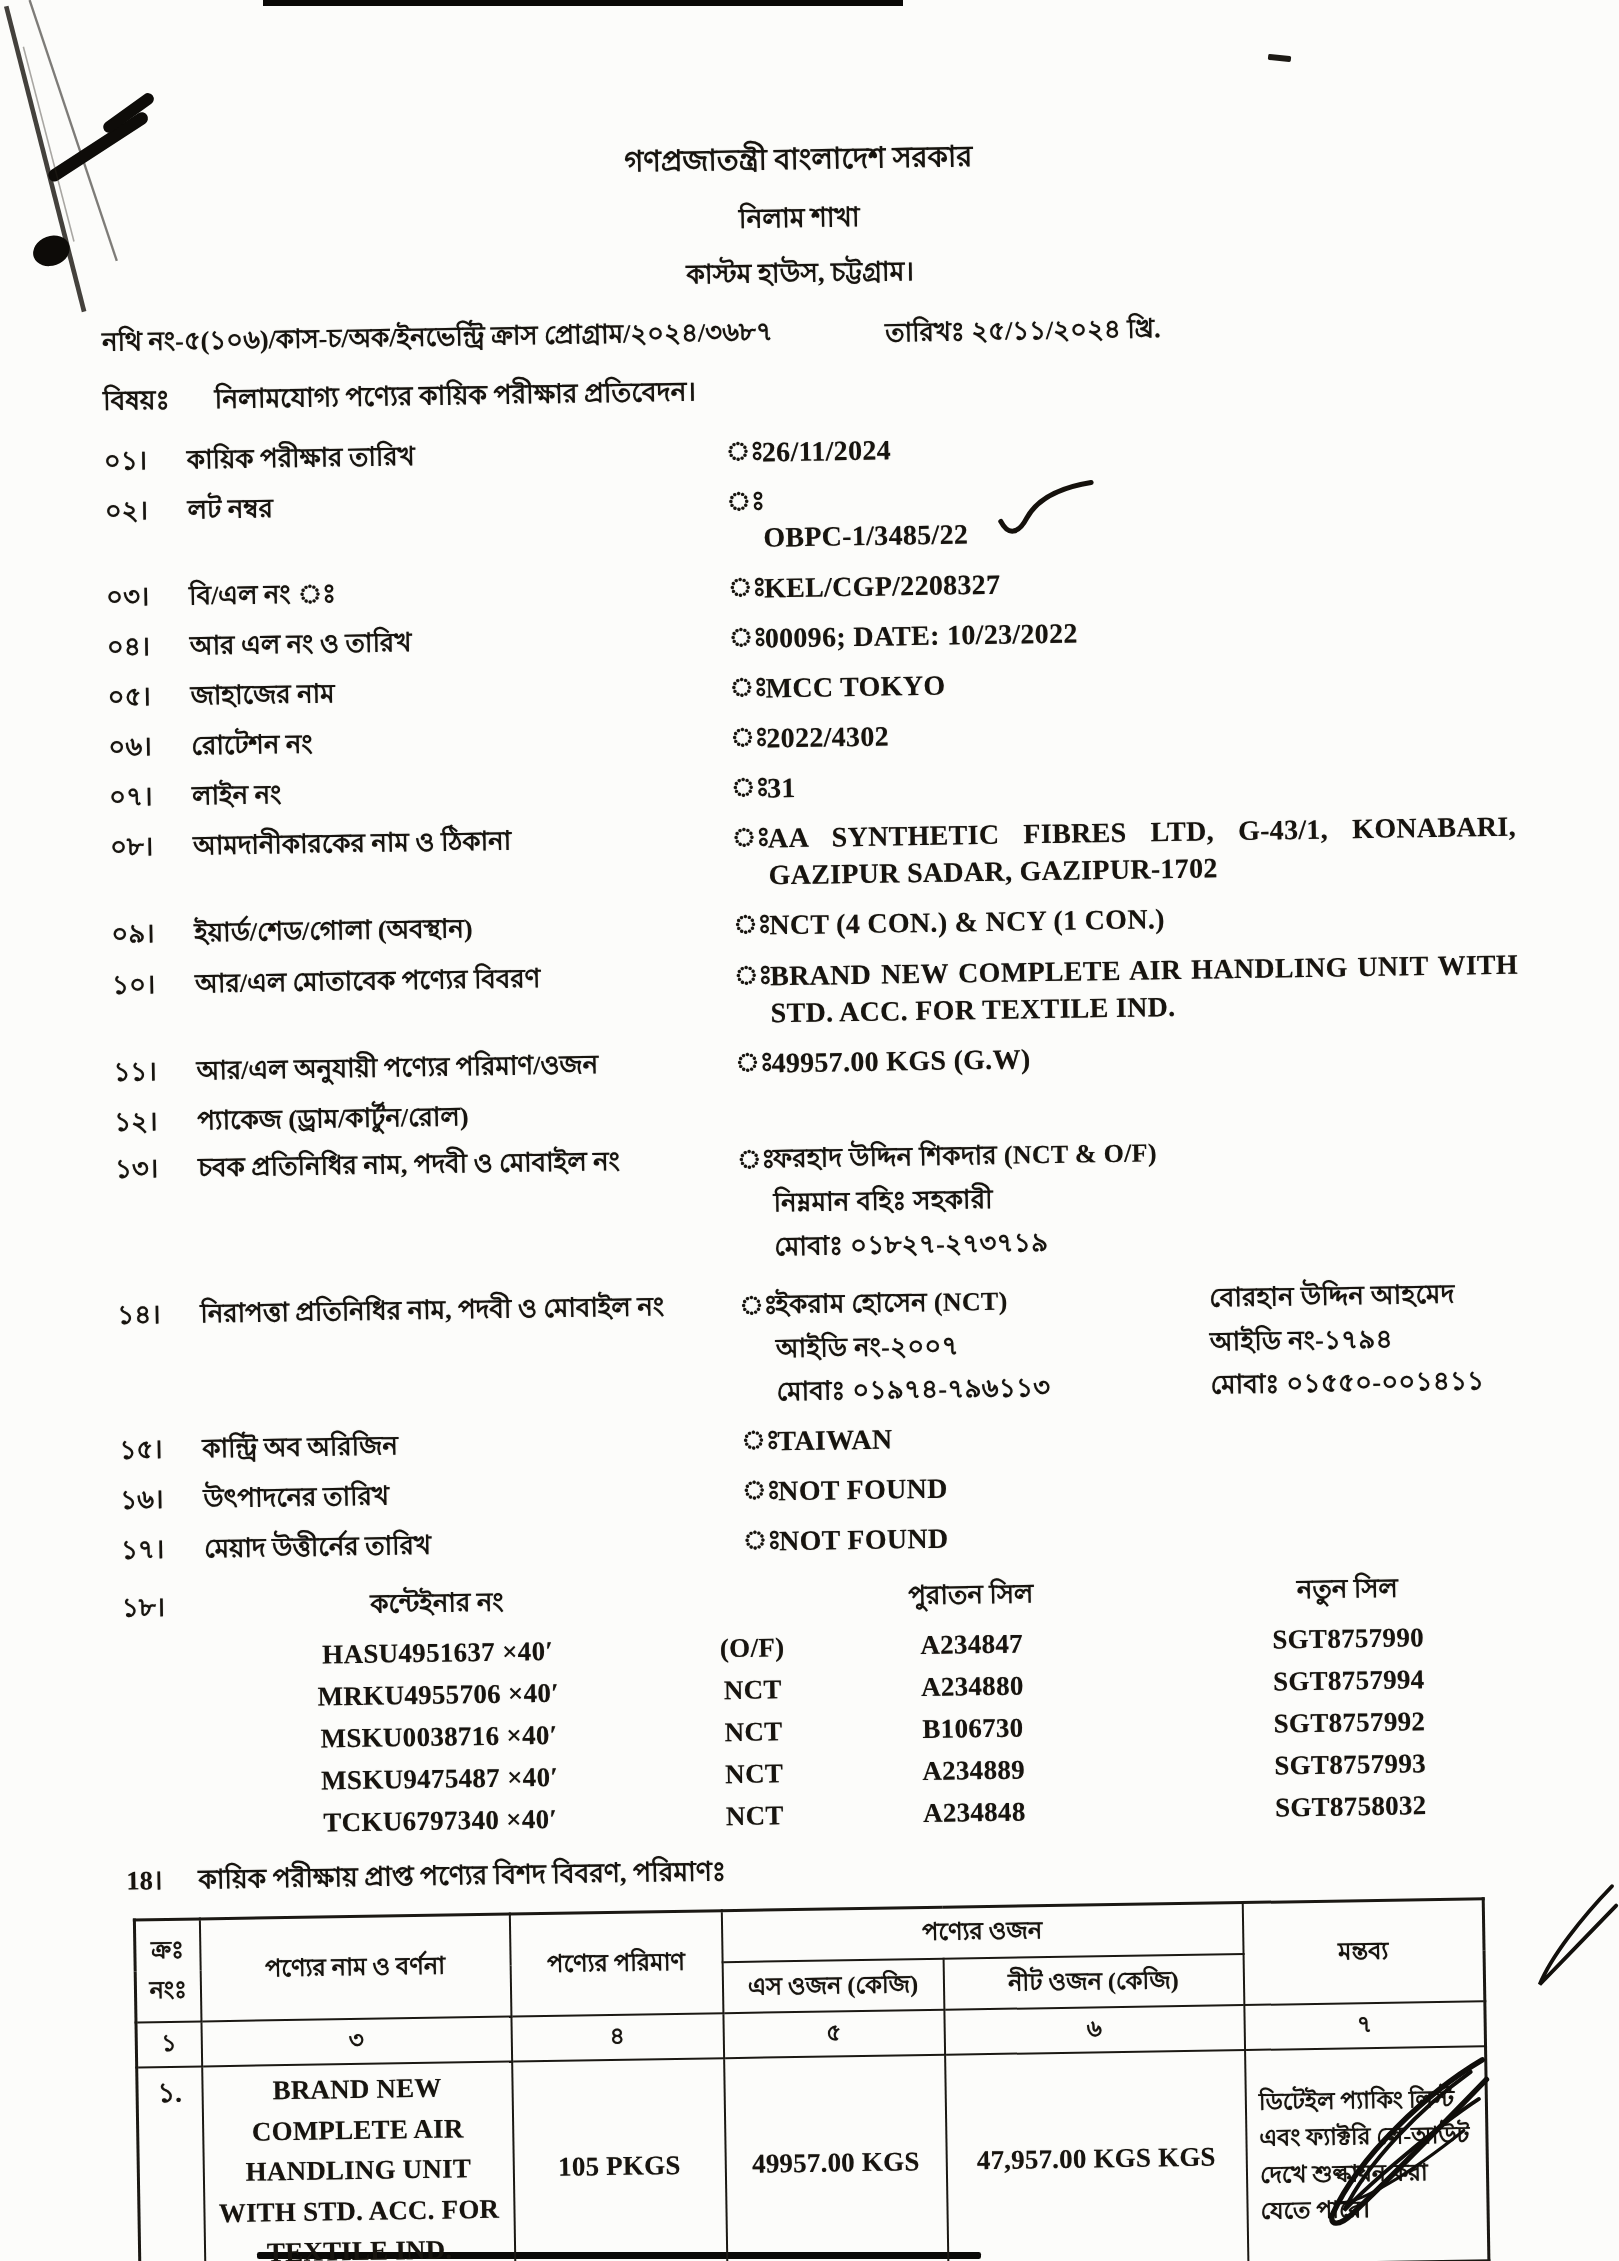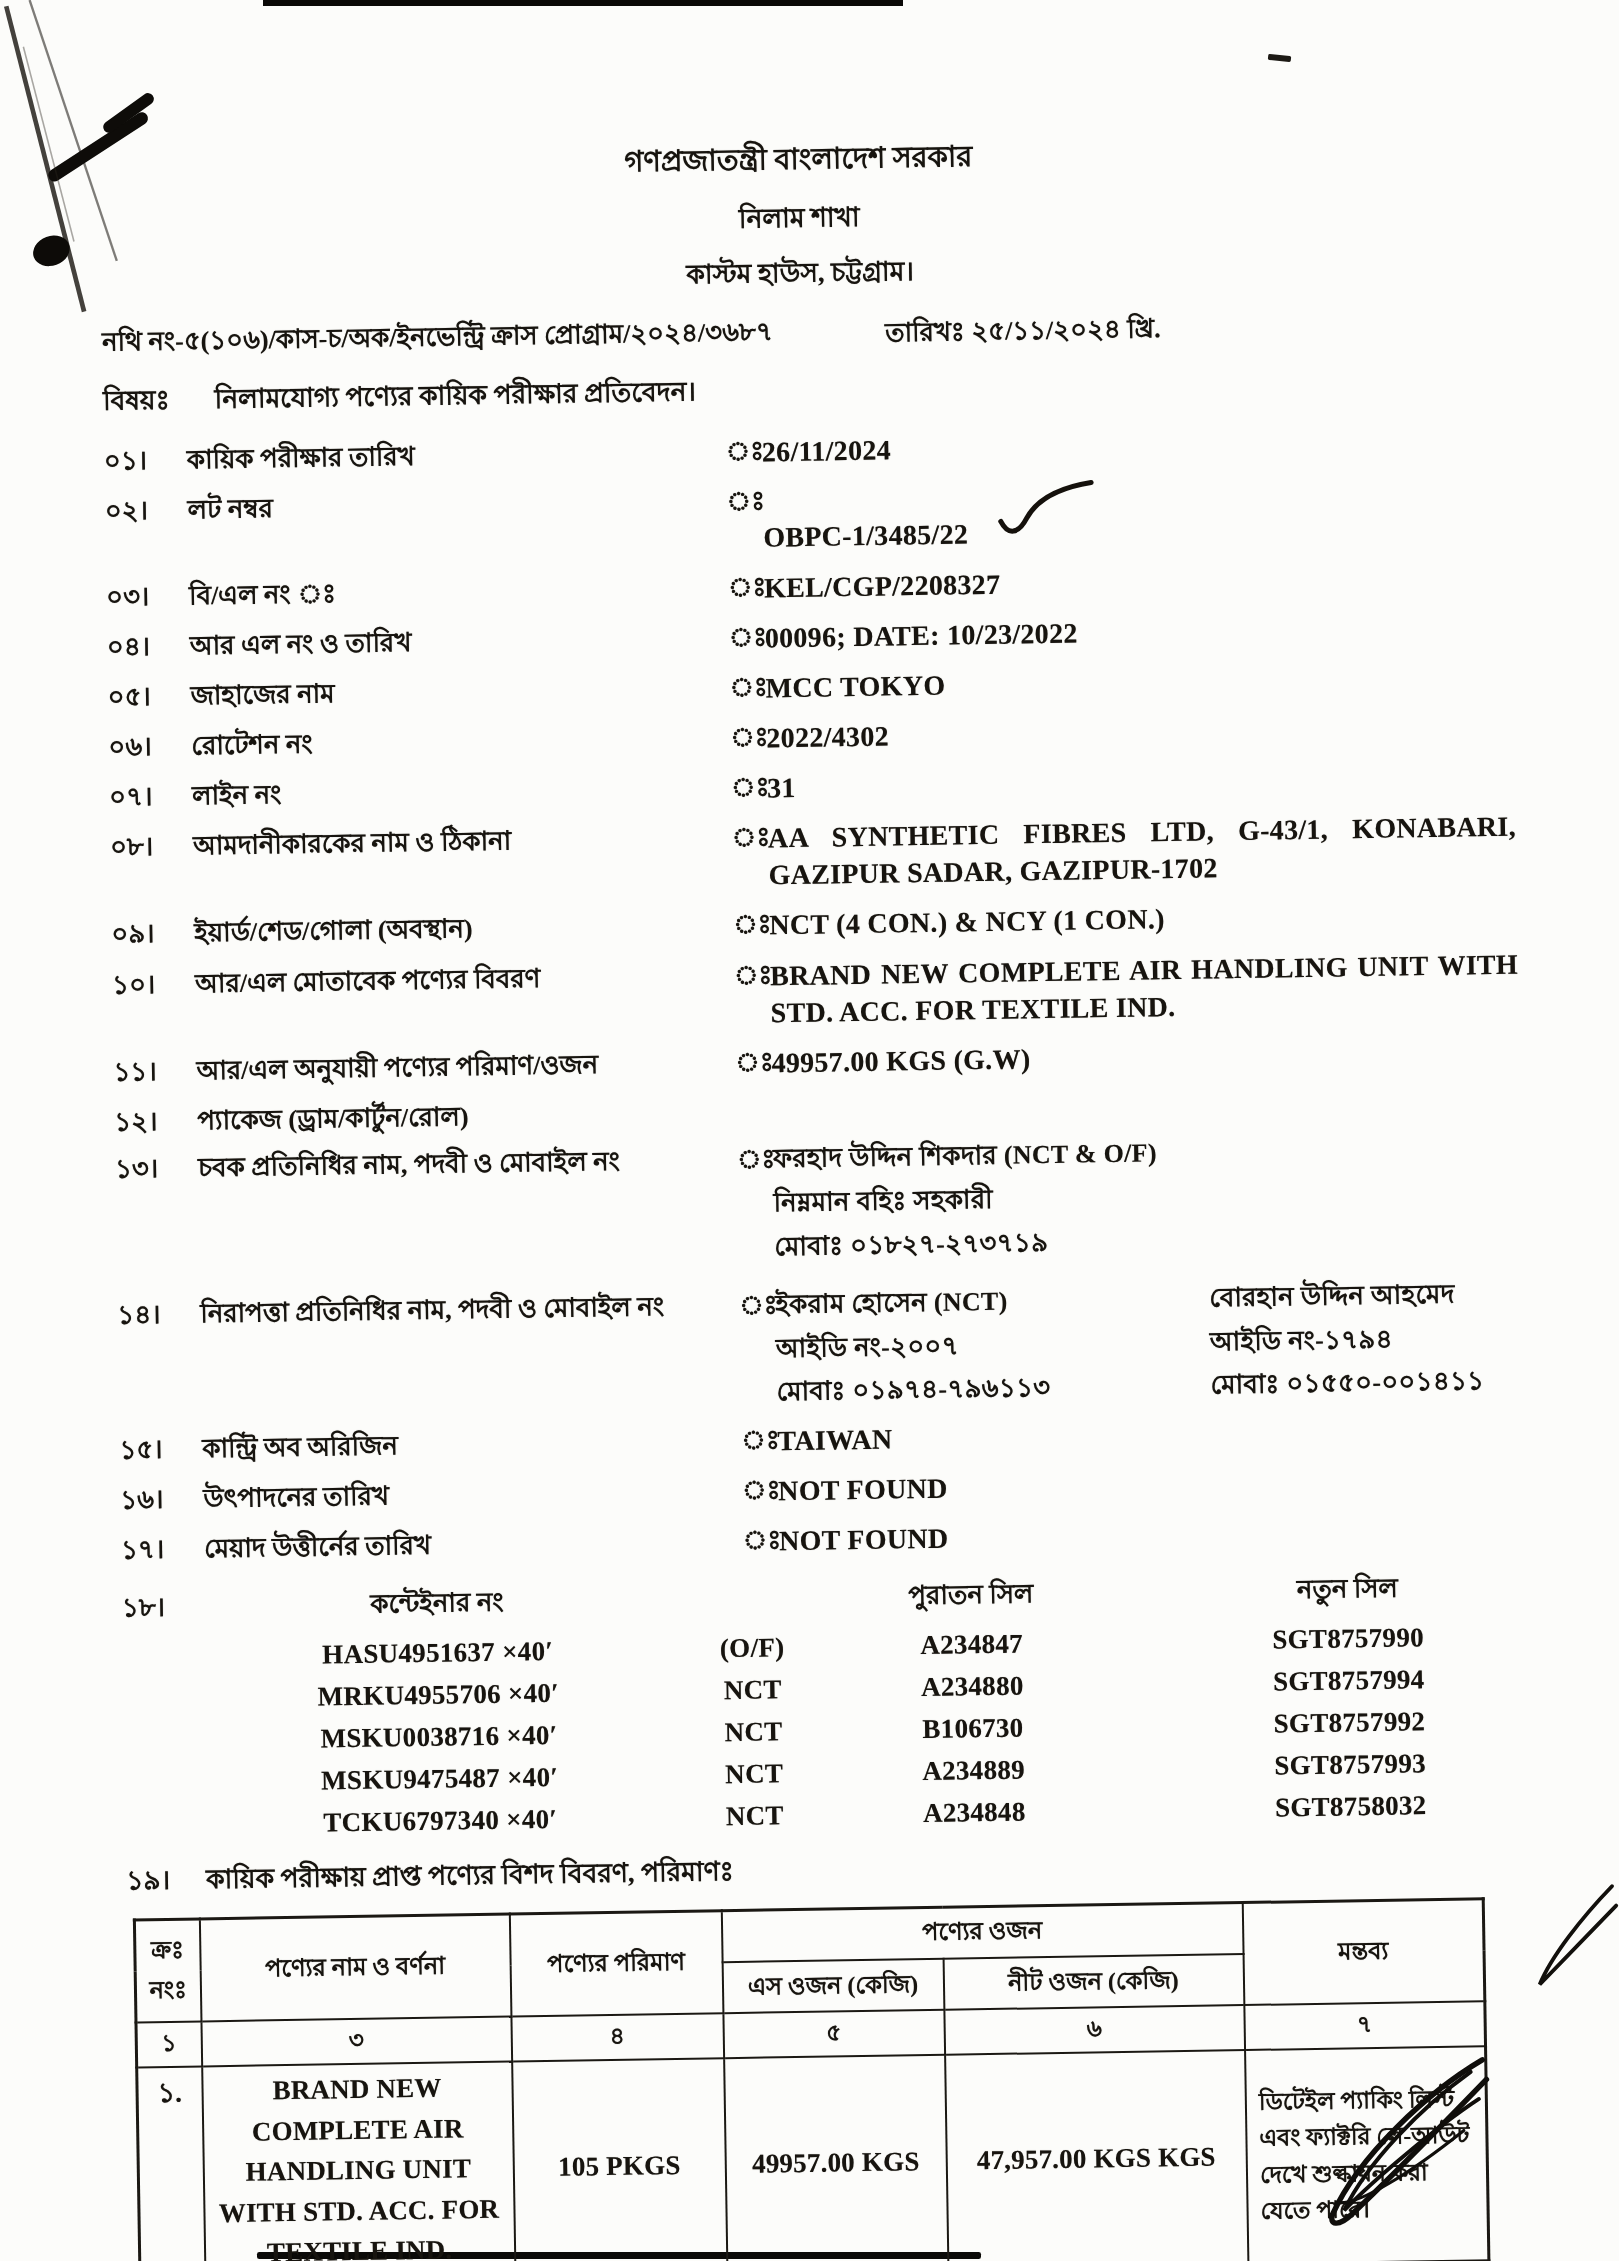--- a/index.html
+++ b/index.html
@@ -280,21 +280,21 @@
     <div class="c-row">
       <span></span>
       <span>TCKU6797340 ×40′</span>
       <span>NCT</span>
       <span>A234848</span>
       <span>SGT8758032</span>
     </div>
   </div>
 
   <div class="goods-title ink">
-    <span>১৯।</span>
+    <span>18।</span>
     <span>কায়িক পরীক্ষায় প্রাপ্ত পণ্যের বিশদ বিবরণ, পরিমাণঃ</span>
   </div>
 
   <table class="goods ink">
     <colgroup>
       <col style="width:65px">
         <col style="width:310px">
         <col style="width:212px">
       <col style="width:221px">
         <col style="width:300px">

